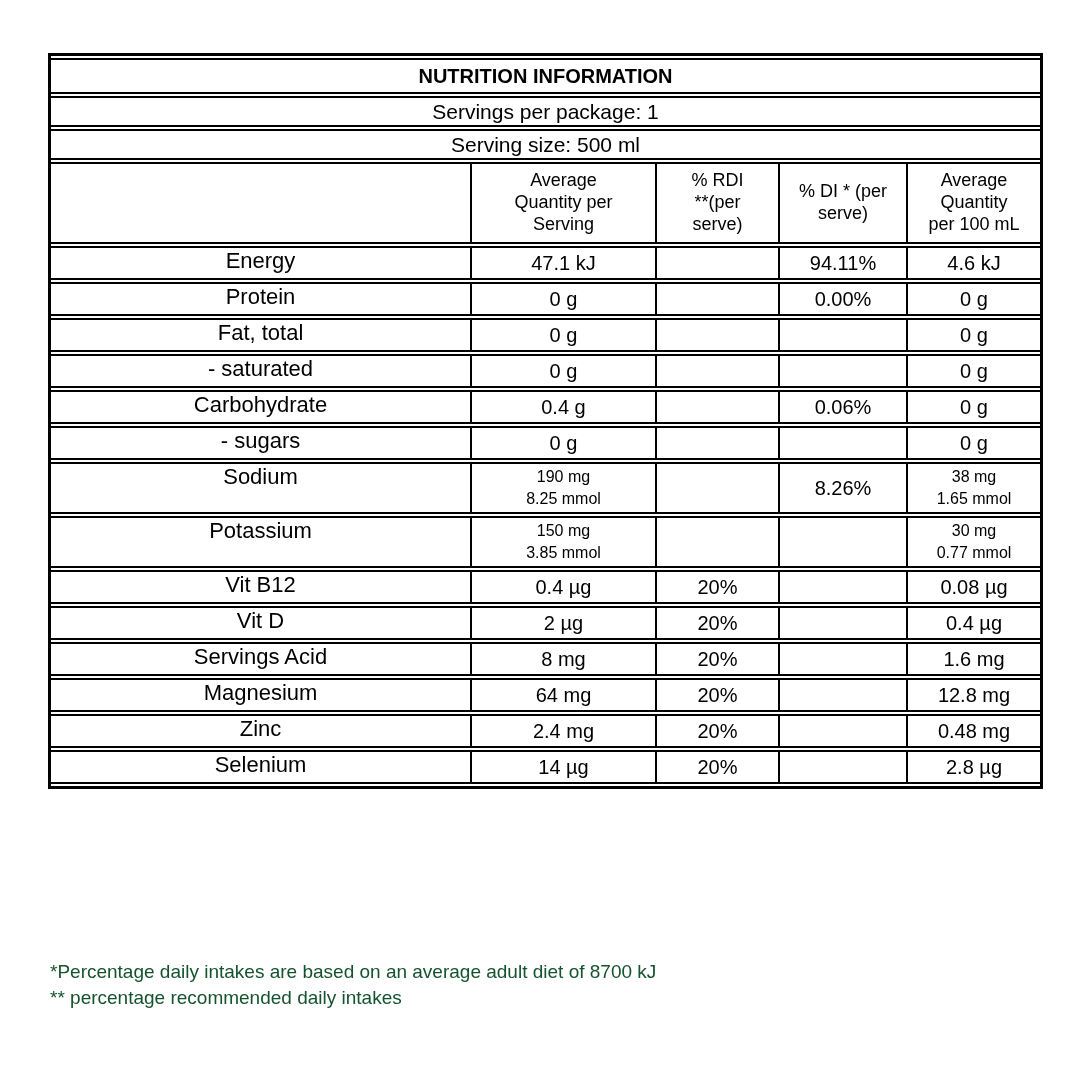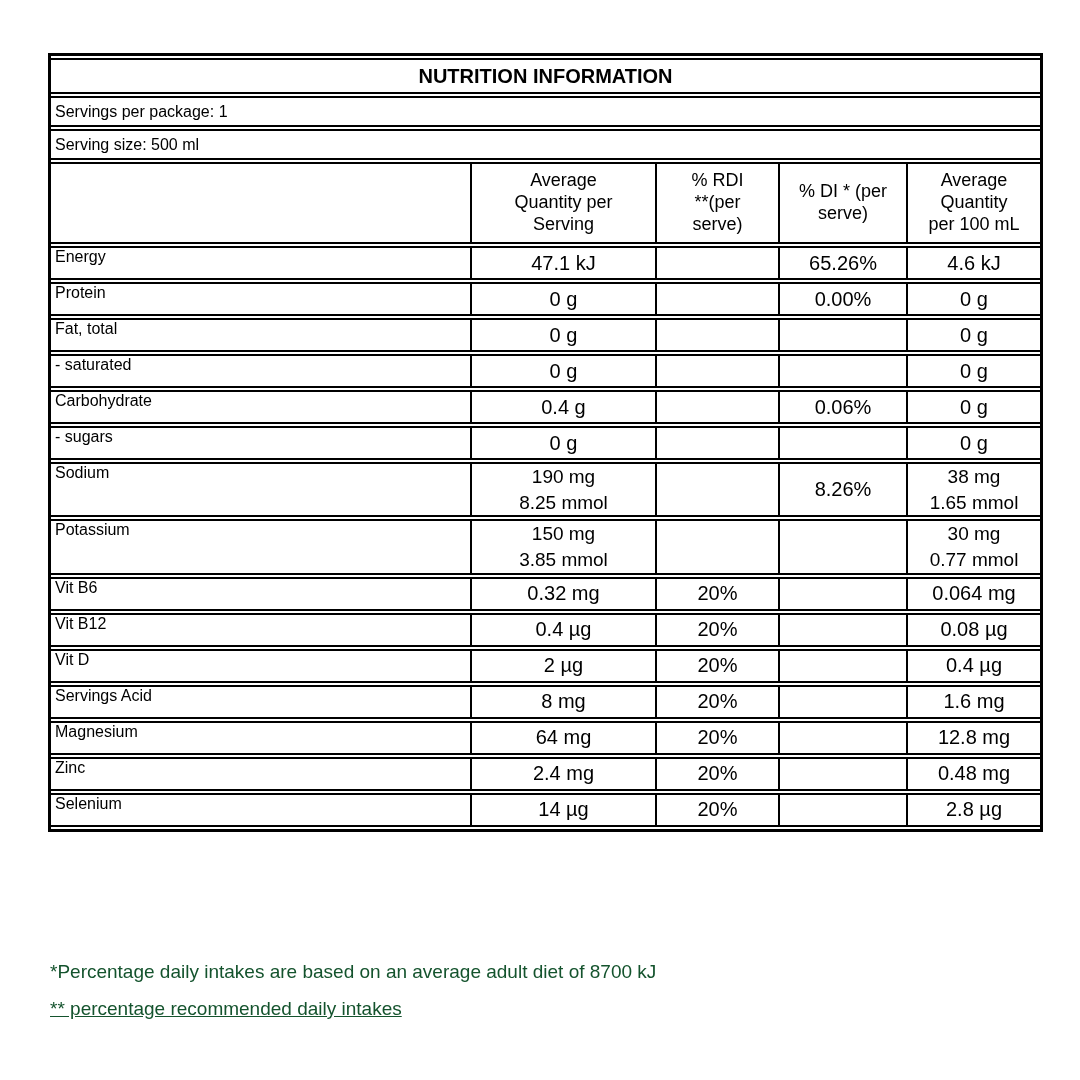--- a/index.html
+++ b/index.html
@@ -34,57 +34,58 @@
   table.nutri td:last-child { border-right: 0; }
   tr.t-title td {
     height: 36px;
     text-align: center;
     vertical-align: middle;
     font-weight: bold;
     font-size: 20px;
   }
   tr.t-sub td {
     height: 31px;
-    vertical-align: middle;
-    font-size: 16px;
+    text-align: center;
+    vertical-align: middle;
+    font-size: 21px;
   }
   tr.t-head td {
     height: 82px;
     text-align: center;
     vertical-align: middle;
     font-size: 18px;
     line-height: 1.22;
     white-space: pre-line;
   }
   tr.data td { height: 34px; }
   tr.data.tall td { height: 52px; }
   td.lbl {
-    text-align: left;
+    text-align: center;
     vertical-align: top;
-    font-size: 16px;
+    font-size: 22px;
     padding-top: 1px;
   }
   td.val {
     text-align: center;
     vertical-align: middle;
     font-size: 20px;
     white-space: pre-line;
   }
   td.val.sm {
-    font-size: 19px;
+    font-size: 16px;
     line-height: 1.35;
   }
   .footnote {
     position: relative;
     margin-left: 50px;
     font-size: 19px;
     color: #14532d;
   }
   .footnote.f1 { margin-top: 903px; padding-top: 58px; }
-  .footnote.f2 { margin-top: 15px; text-decoration: underline; }
+  .footnote.f2 { margin-top: 4px; }
 </style>
 </head>
 <body>
 
 <div class="page">
 
   <table class="nutri">
     <colgroup>
       <col style="width:421px">
       <col style="width:185px">
@@ -118,21 +119,21 @@
 serve)</td>
       <td>Average
 Quantity
 per 100 mL</td>
     </tr>
 
     <tr class="data">
       <td class="lbl">Energy</td>
       <td class="val">47.1 kJ</td>
       <td class="val"></td>
-      <td class="val">65.26%</td>
+      <td class="val">94.11%</td>
       <td class="val">4.6 kJ</td>
     </tr>
 
     <tr class="data">
       <td class="lbl">Protein</td>
       <td class="val">0 g</td>
       <td class="val"></td>
       <td class="val">0.00%</td>
       <td class="val">0 g</td>
     </tr>
@@ -183,27 +184,20 @@
       <td class="lbl">Potassium</td>
       <td class="val sm">150 mg
 3.85 mmol</td>
       <td class="val"></td>
       <td class="val"></td>
       <td class="val sm">30 mg
 0.77 mmol</td>
     </tr>
 
 
-    <tr class="data">
-      <td class="lbl">Vit B6</td>
-      <td class="val">0.32 mg</td>
-      <td class="val">20%</td>
-      <td class="val"></td>
-      <td class="val">0.064 mg</td>
-    </tr>
 
     <tr class="data">
       <td class="lbl">Vit B12</td>
       <td class="val">0.4 µg</td>
       <td class="val">20%</td>
       <td class="val"></td>
       <td class="val">0.08 µg</td>
     </tr>
 
     <tr class="data">

